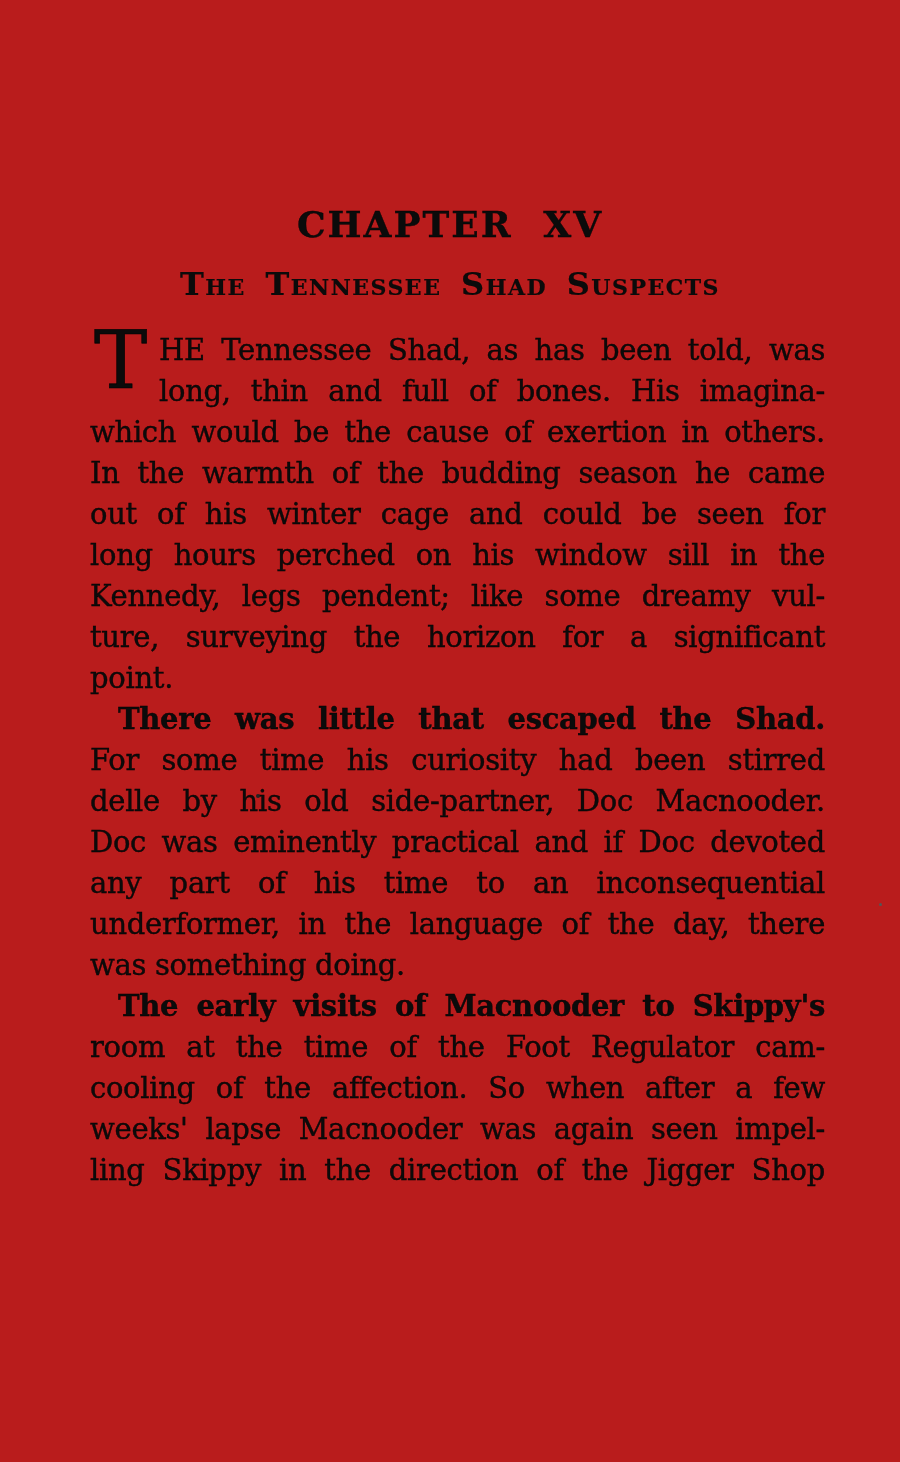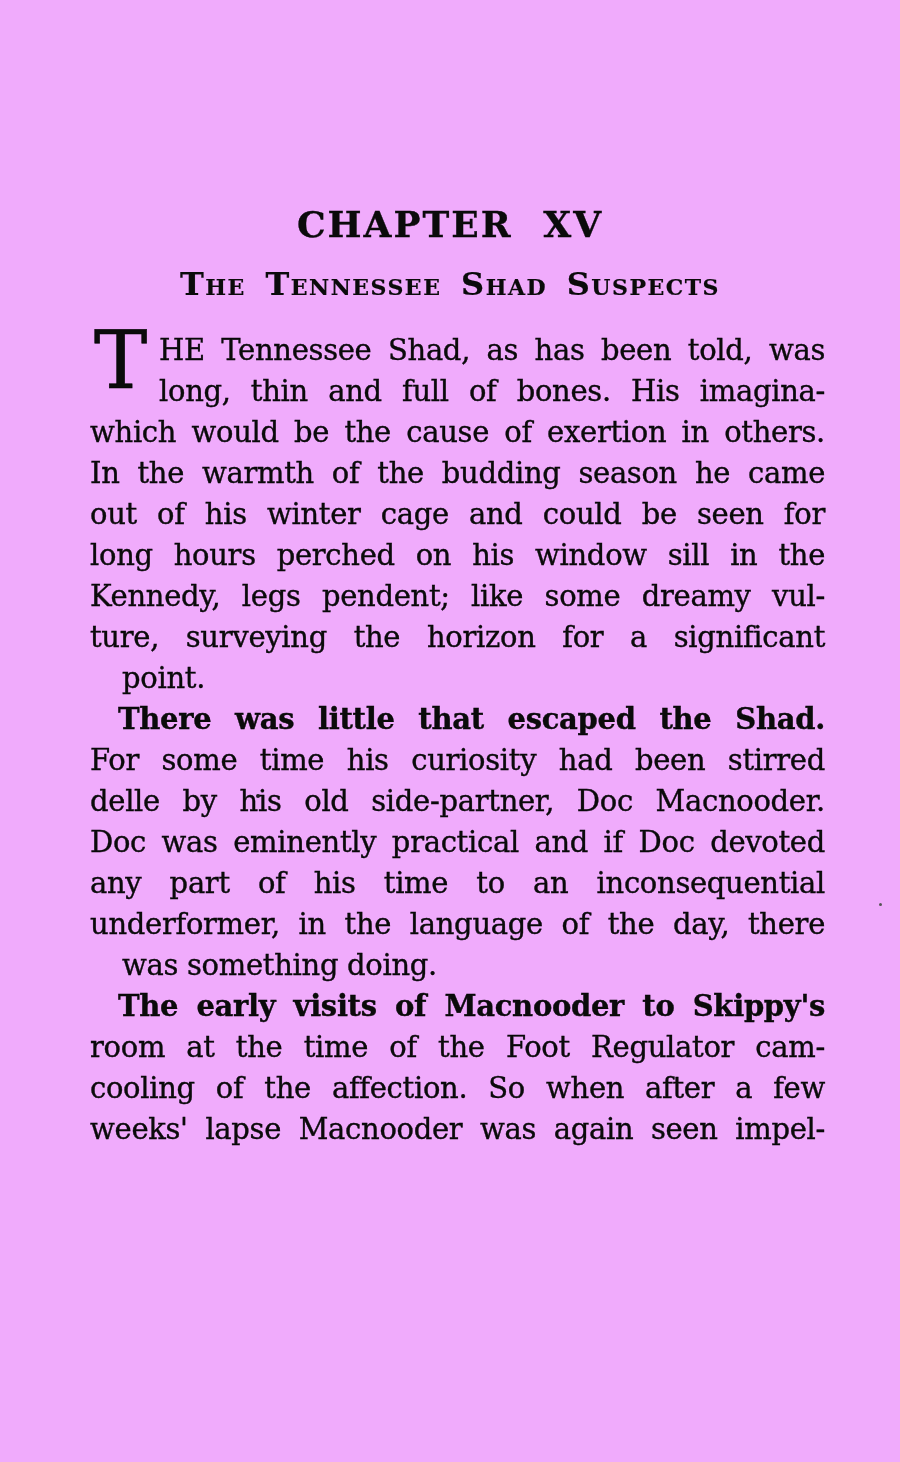--- a/index.html
+++ b/index.html
@@ -1,21 +1,21 @@
 <!DOCTYPE html>
 <html><head>
 <meta charset="utf-8">
 <style>
   html, body { margin: 0; padding: 0; background: #e8e8e8; }
   .page {
     position: relative;
     width: 900px;
     height: 1462px;
     margin: 0 auto;
-    background: #f0abfc;
+    background: #b91c1c;
     color: #0b0b0b;
     font-family: "DejaVu Serif", "Liberation Serif", serif;
     overflow: hidden;
   }
   .chapter-heading {
     margin: 0;
     padding-top: 204px;
     text-align: center;
     font-size: 36px;
     line-height: 40px;
@@ -44,21 +44,20 @@
     -webkit-text-stroke: 0.35px #000;
   }
   .para { margin: 0; }
   .line {
     text-align: justify;
     text-align-last: justify;
     -moz-text-align-last: justify;
   }
   .line.last {
     text-align-last: left;
-    margin-left: 32px;
     -moz-text-align-last: left;
   }
   .line.indent { text-indent: 28px; font-weight: bold; }
   .dropcap {
     float: left;
     width: 56px;
     height: 82px;
     margin: 0 9px 0 4px;
     font-size: 80px;
     line-height: 62px;
@@ -105,20 +104,21 @@
       <div class="line">any part of his time to an inconsequential</div>
       <div class="line">underformer, in the language of the day, there</div>
       <div class="line last">was something doing.</div>
     </div>
 
     <div class="para">
       <div class="line indent">The early visits of Macnooder to Skippy's</div>
       <div class="line">room at the time of the Foot Regulator cam-</div>
       <div class="line">cooling of the affection. So when after a few</div>
       <div class="line">weeks' lapse Macnooder was again seen impel-</div>
+      <div class="line">ling Skippy in the direction of the Jigger Shop</div>
     </div>
 
   </div>
 
   <div class="artifact dot-1"></div>
   <div class="artifact dot-2"></div>
 
 </div>
 
 </body></html>

